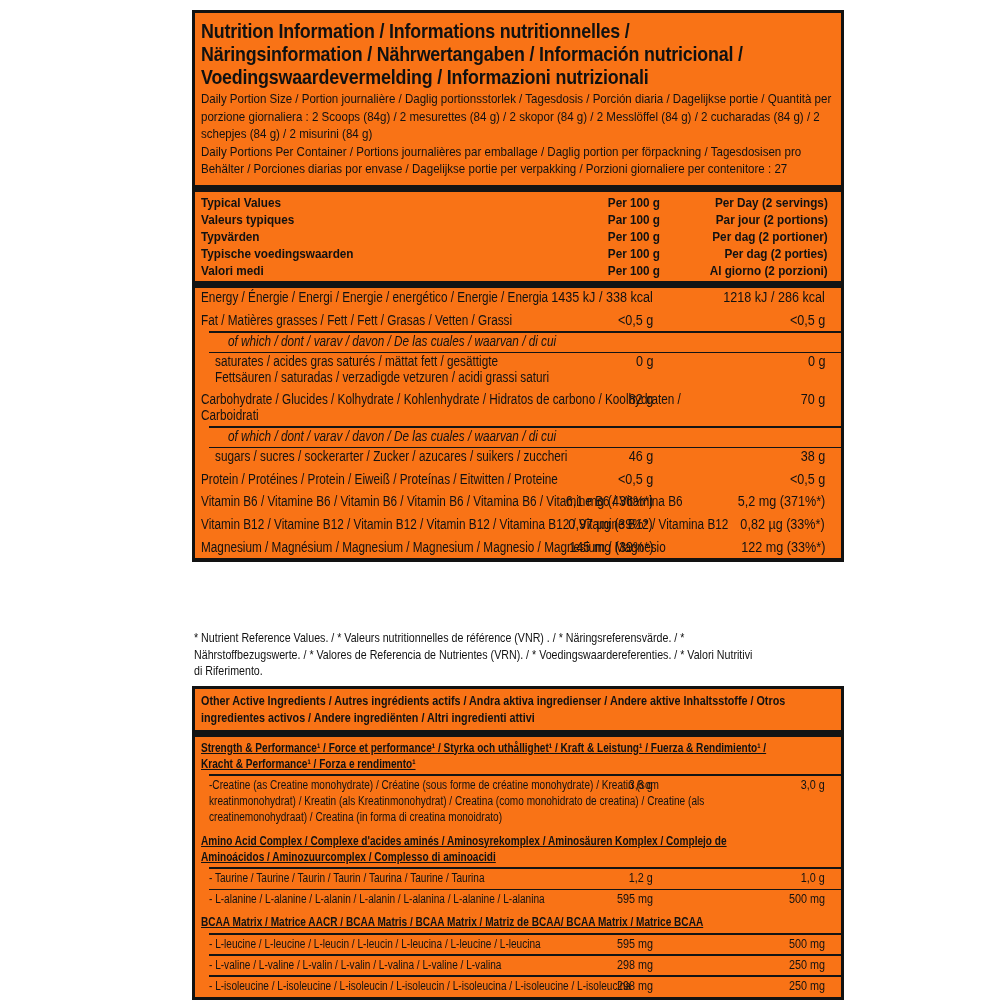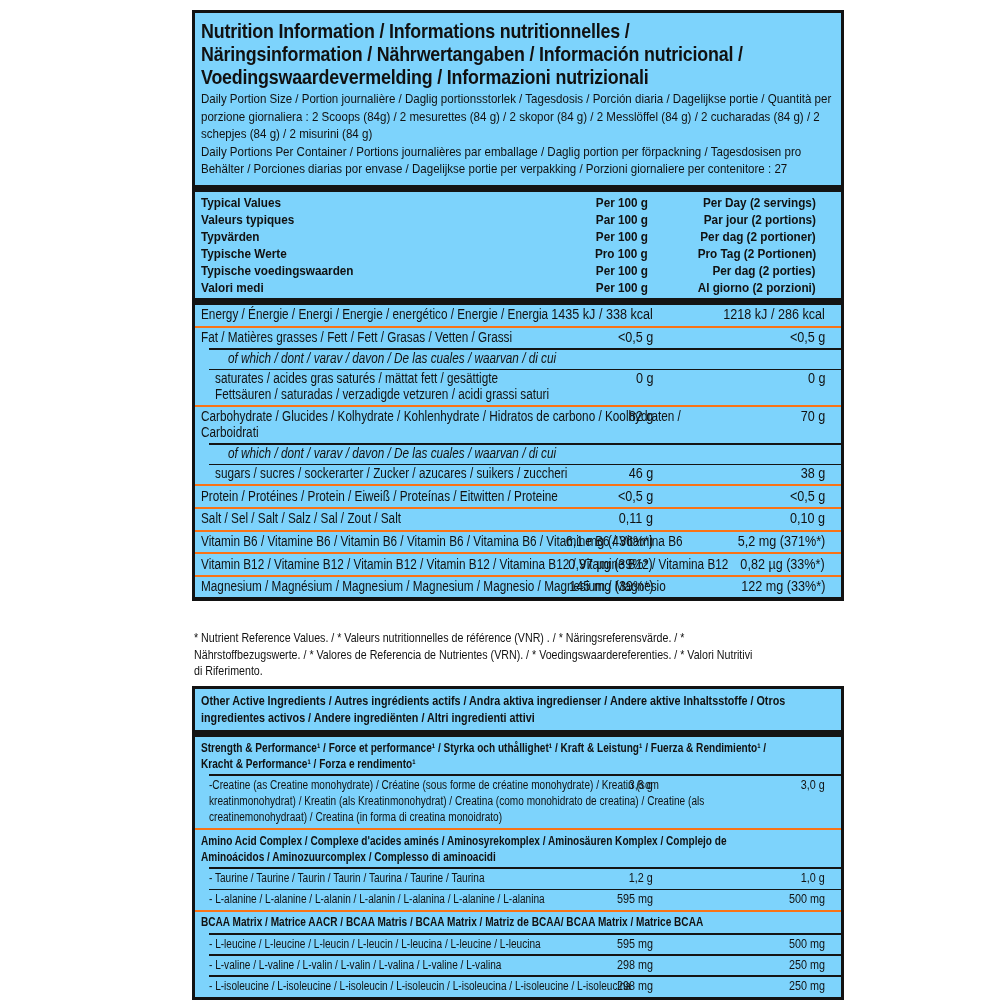--- a/index.html
+++ b/index.html
@@ -2,53 +2,53 @@
 <html><head>
 <meta charset="utf-8">
 <style>
   html,body{margin:0;padding:0;}
   body{
     width:1000px;height:1000px;background:#ffffff;position:relative;
     font-family:"Liberation Sans",sans-serif;color:#111;
     -webkit-font-smoothing:antialiased;
   }
   .box{
-    position:absolute;left:192px;width:652px;background:#7dd3fc;
+    position:absolute;left:192px;width:652px;background:#f97316;
     border:3px solid #121212;box-sizing:border-box;
   }
   #table1{top:10px;border-bottom-width:4px;}
   #table2{top:686px;border-bottom-width:4px;}
 
   
   .cond   {display:block;width:731px;transform:scaleX(.875);transform-origin:0 0;}
   .cond-t {display:block;white-space:nowrap;transform:scaleX(.87);transform-origin:0 0;}
 
   .pad{padding:6px 0 4px 6px;}
   h1{margin:0 0 2px 0;font-size:20.5px;line-height:23px;font-weight:700;letter-spacing:-.2px;}
   .para{margin:0;font-size:13.2px;line-height:17.6px;font-weight:400;}
 
   .bar{height:7px;background:#141414;}
   .bar.m{margin-top:3px;}
 
   
-  #typicalRows{padding:2px 12px 2px 0;}
+  #typicalRows{padding:2px 0 2px 0;}
   .hrow{position:relative;height:17px;font-size:13.5px;line-height:17px;font-weight:700;padding-left:6px;}
   .hrow .lbl{display:inline-block;white-space:nowrap;transform:scaleX(.87);transform-origin:0 0;}
   .hrow .hv1{position:absolute;top:0;right:181px;white-space:nowrap;transform:scaleX(.87);transform-origin:100% 0;}
   .hrow .hv2{position:absolute;top:0;right:13px;white-space:nowrap;transform:scaleX(.87);transform-origin:100% 0;}
 
   
   .row{position:relative;padding:2.5px 0 2.5px 6px;min-height:14px;font-size:14px;line-height:15.6px;}
   .row .lbl{display:block;width:640px;transform:scaleX(.84);transform-origin:0 0;}
   .row .v1{position:absolute;top:2.5px;right:188px;white-space:nowrap;transform:scaleX(.9);transform-origin:100% 0;}
   .row .v2{position:absolute;top:2.5px;right:16px;white-space:nowrap;transform:scaleX(.9);transform-origin:100% 0;}
   .row.sub .lbl{margin-left:14px;width:626px;}
   .row.ital .lbl{margin-left:27px;width:613px;font-style:italic;}
   .row.narrow .lbl{width:400px;}
-  .row.bold{font-weight:700;}
+  .row.bold{font-weight:700;text-decoration:underline;}
   .sep-full{border-top:2px solid #f97316;}
   .sep-indent::before{content:"";position:absolute;left:14px;right:0;top:0;height:1.6px;background:#141414;}
 
   
   #footnote{position:absolute;left:194px;top:630px;width:650px;margin:0;
     font-size:12.2px;line-height:16.5px;}
 
   
   .pad2{padding:4px 0 3px 6px;border-radius:13px;}
   .hdr{margin:0;font-size:12.6px;line-height:17px;font-weight:700;}
@@ -68,21 +68,20 @@
       <span class="cond-t">Voedingswaardevermelding / Informazioni nutrizionali</span>
     </h1>
     <p class="para cond">Daily Portion Size / Portion journalière / Daglig portionsstorlek / Tagesdosis / Porción diaria / Dagelijkse portie / Quantità per porzione giornaliera : 2 Scoops (84g) / 2 mesurettes (84 g) / 2 skopor (84 g) / 2 Messlöffel (84 g) / 2 cucharadas (84 g) / 2 schepjes (84 g) / 2 misurini (84 g)</p>
     <p class="para cond">Daily Portions Per Container / Portions journalières par emballage / Daglig portion per förpackning / Tagesdosisen pro Behälter / Porciones diarias por envase / Dagelijkse portie per verpakking / Porzioni giornaliere per contenitore : 27</p>
   </div>
   <div class="bar m"></div>
   <div id="typicalRows">
       <div class="hrow"><span class="lbl">Typical Values</span><span class="hv1">Per 100 g</span><span class="hv2">Per Day (2 servings)</span></div>
       <div class="hrow"><span class="lbl">Valeurs typiques</span><span class="hv1">Par 100 g</span><span class="hv2">Par jour (2 portions)</span></div>
       <div class="hrow"><span class="lbl">Typvärden</span><span class="hv1">Per 100 g</span><span class="hv2">Per dag (2 portioner)</span></div>
-      <div class="hrow"><span class="lbl">Typische Werte</span><span class="hv1">Pro 100 g</span><span class="hv2">Pro Tag (2 Portionen)</span></div>
       <div class="hrow"><span class="lbl">Typische voedingswaarden</span><span class="hv1">Per 100 g</span><span class="hv2">Per dag (2 porties)</span></div>
       <div class="hrow"><span class="lbl">Valori medi</span><span class="hv1">Per 100 g</span><span class="hv2">Al giorno (2 porzioni)</span></div>
     </div>
   <div class="bar"></div>
   <div id="nutrientRows">
       <div class="row">
         <span class="lbl">Energy / Énergie / Energi / Energie / energético / Energie / Energia</span>
         <span class="v1">1435 kJ / 338 kcal</span>
         <span class="v2">1218 kJ / 286 kcal</span>
       </div>
@@ -109,25 +108,20 @@
       </div>
       <div class="row sep-indent sub">
         <span class="lbl">sugars / sucres / sockerarter / Zucker / azucares / suikers / zuccheri</span>
         <span class="v1">46 g</span>
         <span class="v2">38 g</span>
       </div>
       <div class="row sep-full">
         <span class="lbl">Protein / Protéines / Protein / Eiweiß / Proteínas / Eitwitten / Proteine</span>
         <span class="v1">&lt;0,5 g</span>
         <span class="v2">&lt;0,5 g</span>
-      </div>
-      <div class="row sep-full">
-        <span class="lbl">Salt / Sel / Salt / Salz / Sal / Zout / Salt</span>
-        <span class="v1">0,11 g</span>
-        <span class="v2">0,10 g</span>
       </div>
       <div class="row sep-full">
         <span class="lbl">Vitamin B6 / Vitamine B6 / Vitamin B6 / Vitamin B6 / Vitamina B6 / Vitamine B6 / Vitamina B6</span>
         <span class="v1">6,1 mg (436%*)</span>
         <span class="v2">5,2 mg (371%*)</span>
       </div>
       <div class="row sep-full">
         <span class="lbl">Vitamin B12 / Vitamine B12 / Vitamin B12 / Vitamin B12 / Vitamina B12 / Vitamine B12 / Vitamina B12</span>
         <span class="v1">0,97 µg (39%*)</span>
         <span class="v2">0,82 µg (33%*)</span>

